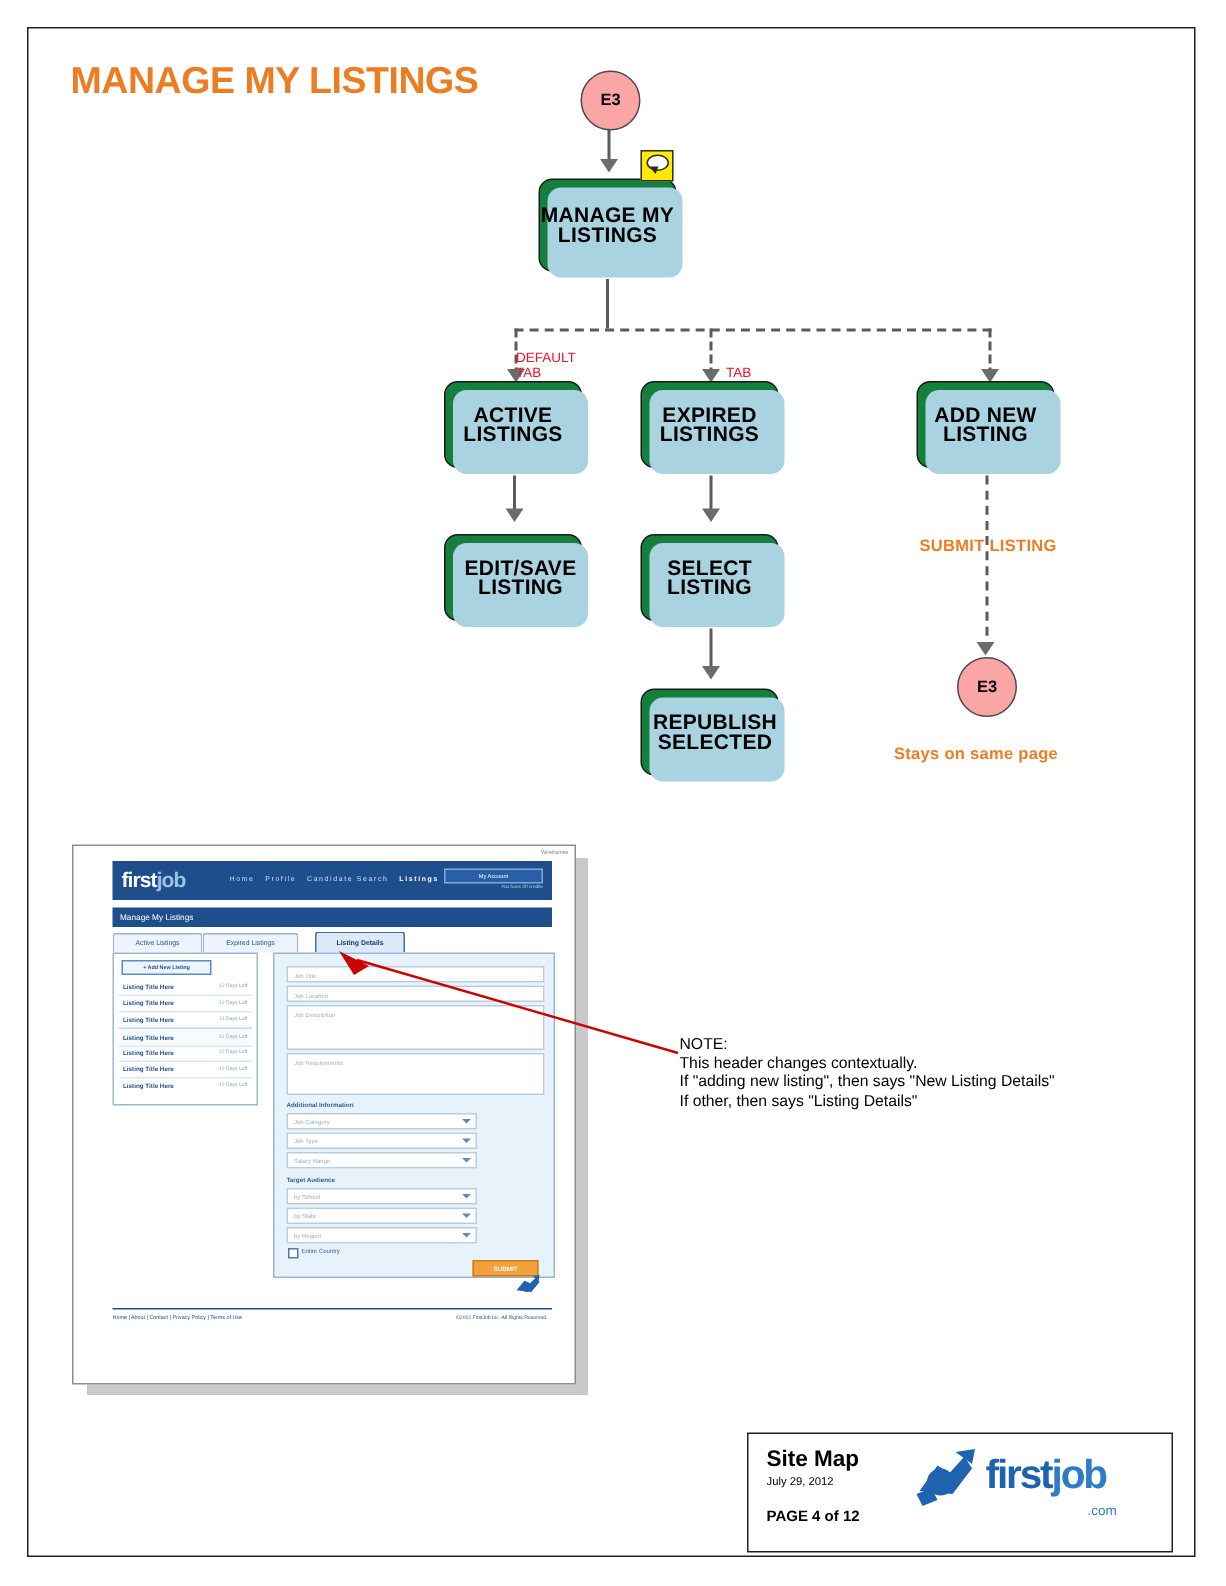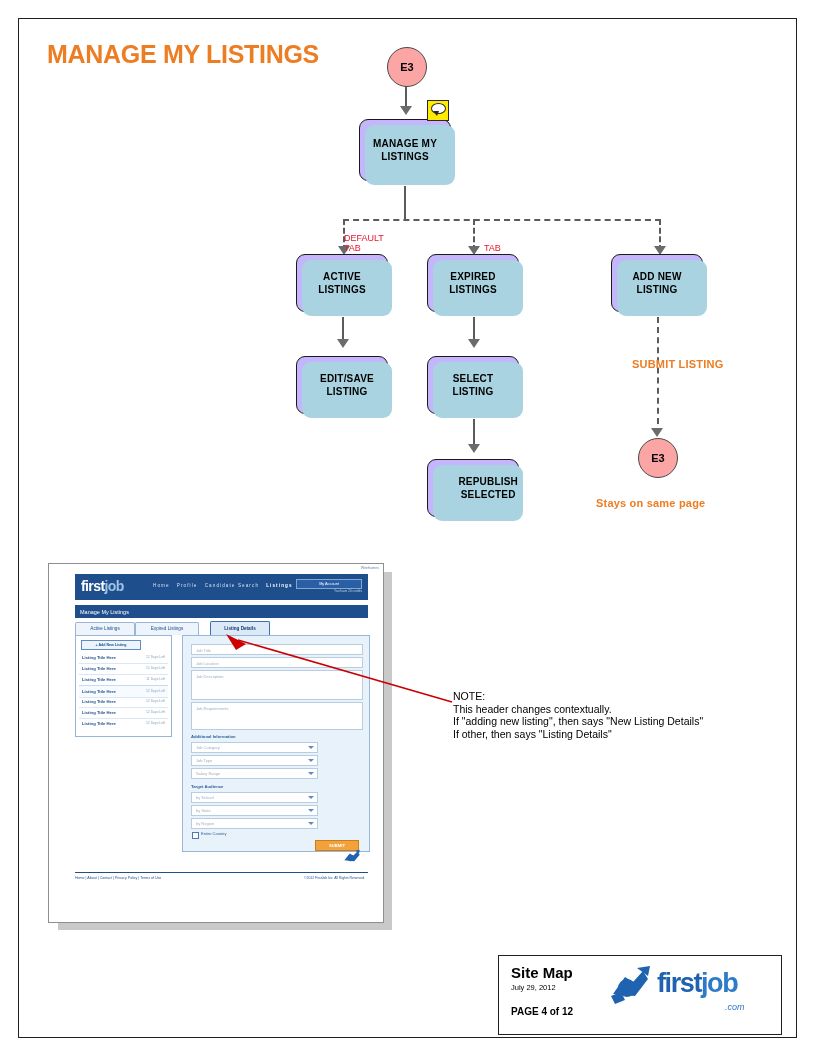--- a/index.html
+++ b/index.html
@@ -5,23 +5,23 @@
   html,body{margin:0;padding:0;background:#ffffff;}
   body{width:817px;height:1057px;position:relative;font-family:"Liberation Sans",sans-serif;overflow:hidden;}
 
   .page-border{position:absolute;left:18px;top:18px;width:779px;height:1020px;border:1px solid #231f20;box-sizing:border-box;}
 
   
   .title{position:absolute;left:47px;top:40px;width:360px;color:#ED7D22;
          font-size:25px;font-weight:bold;line-height:28px;letter-spacing:-0.3px;}
 
   
-  .node{position:absolute;box-sizing:border-box;background:#c4b5fd;border:1.6px solid #1a1a1a;border-radius:9px;
+  .node{position:absolute;box-sizing:border-box;background:#15803d;border:1.6px solid #1a1a1a;border-radius:9px;
         display:flex;align-items:center;justify-content:center;text-align:center;
-        font-size:10px;font-weight:bold;color:#000;line-height:13px;letter-spacing:0.2px;z-index:3;}
+        font-size:14px;font-weight:bold;color:#000;line-height:13px;letter-spacing:0.2px;z-index:3;}
   .node .shadow{position:absolute;left:5px;top:5px;width:100%;height:100%;background:#A9D3E0;border-radius:9px;z-index:-1;}
 
   .circ{position:absolute;width:38px;height:38px;border-radius:50%;background:#fca5a5;border:1.5px solid #4a4a4a;
         display:flex;align-items:center;justify-content:center;font-size:11px;font-weight:bold;color:#000;z-index:3;}
 
   .vline{position:absolute;width:2px;background:#5b5b5b;z-index:1;}
   .vdash{position:absolute;width:0;border-left:2px dashed #5b5b5b;z-index:1;}
   .hdash{position:absolute;height:0;border-top:2px dashed #5b5b5b;z-index:1;}
   .arrow{position:absolute;width:0;height:0;border-left:6px solid transparent;border-right:6px solid transparent;
          border-top:9px solid #6b6b6b;z-index:2;}
@@ -79,21 +79,21 @@
 
   .note{position:absolute;left:453px;top:690px;font-size:10.5px;color:#000;line-height:12.6px;}
 
   
   .foot{position:absolute;left:498px;top:955px;width:282px;height:78px;border:1px solid #231f20;background:#fff;}
   .foot-title{position:absolute;left:12px;top:8px;font-size:15px;font-weight:bold;color:#000;}
   .foot-date{position:absolute;left:12px;top:27px;font-size:7.5px;color:#000;}
   .foot-page{position:absolute;left:12px;top:50px;font-size:10px;font-weight:bold;color:#000;}
   .foot-logo{position:absolute;left:108px;top:12px;font-size:27px;font-weight:bold;color:#1F63B0;letter-spacing:-1.4px;line-height:30px;}
   .foot-logo i{font-style:normal;color:#2E7BC8;}
-  .foot-dotcom{position:absolute;left:226px;top:46px;font-size:9px;color:#2E7BC8;font-style:italic;}
+  .foot-dotcom{position:absolute;left:226px;top:46px;font-size:9px;color:#2E7BC8;}
 </style>
 </head>
 <body>
 
 <div class="page-border"></div>
 
 <div class="title">
   <div>MANAGE MY LISTINGS</div>
 </div>
 
@@ -176,21 +176,21 @@
 <div class="node" style="left:427px;top:459px;width:92px;height:58px;justify-content:flex-end;">
   <div class="shadow"></div>
   <div>
     <div>REPUBLISH</div>
       <div>SELECTED</div>
   </div>
 </div>
 
 <div class="vdash" style="left:657px;top:317px;height:117px;"></div>
 <div class="arrow" style="left:651px;top:428px;"></div>
-<div class="tag-orange" style="left:632px;top:358px;">SUBMIT LISTING</div>
+<div class="tag-orange" style="left:613px;top:358px;">SUBMIT LISTING</div>
 <div class="circ" style="left:638px;top:438px;">E3</div>
 <div class="tag-orange" style="left:596px;top:497px;">Stays on same page</div>
 
 <div class="mock-shadow"></div>
 <div class="mock">
   <div class="mk-top">Wireframes</div>
 
   <div class="mk-nav">
     <div class="mk-logo"><span>first</span><i>job</i></div>
     <div class="mk-navlinks">

